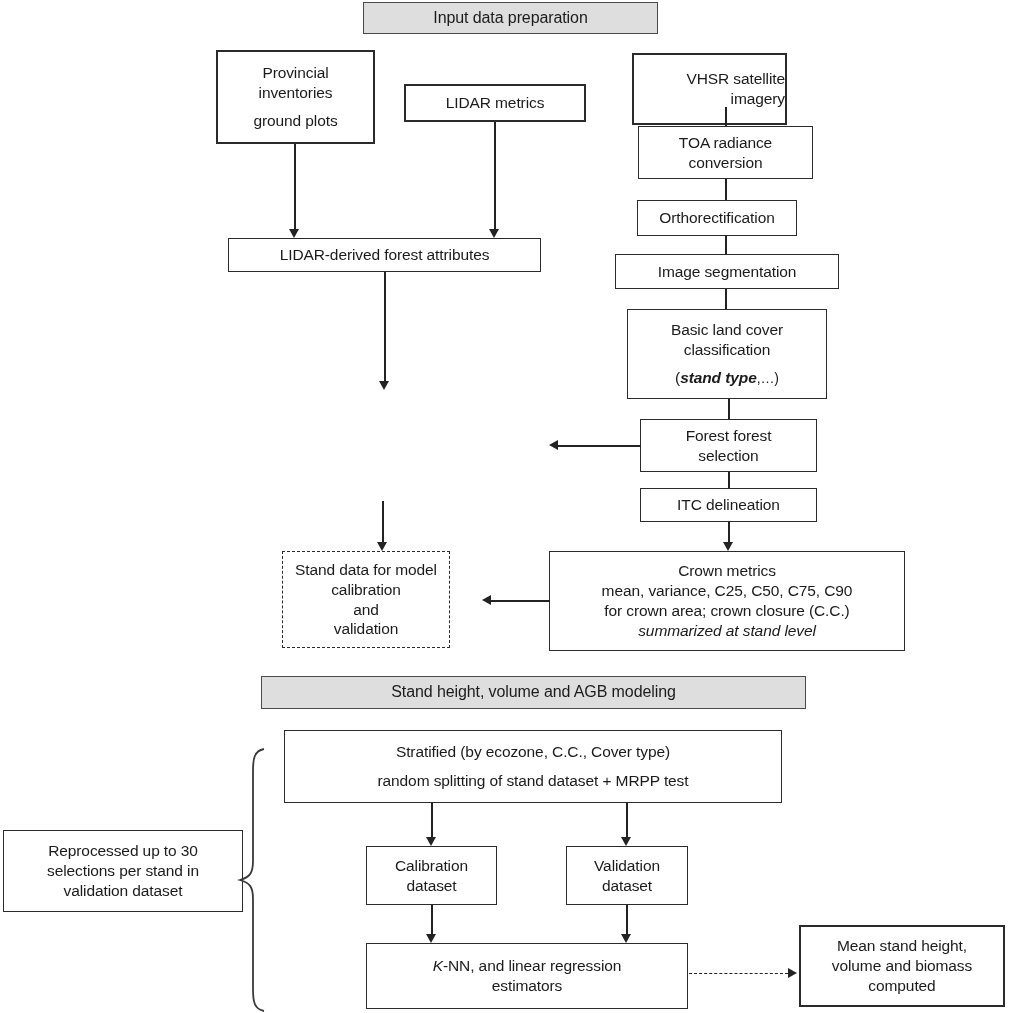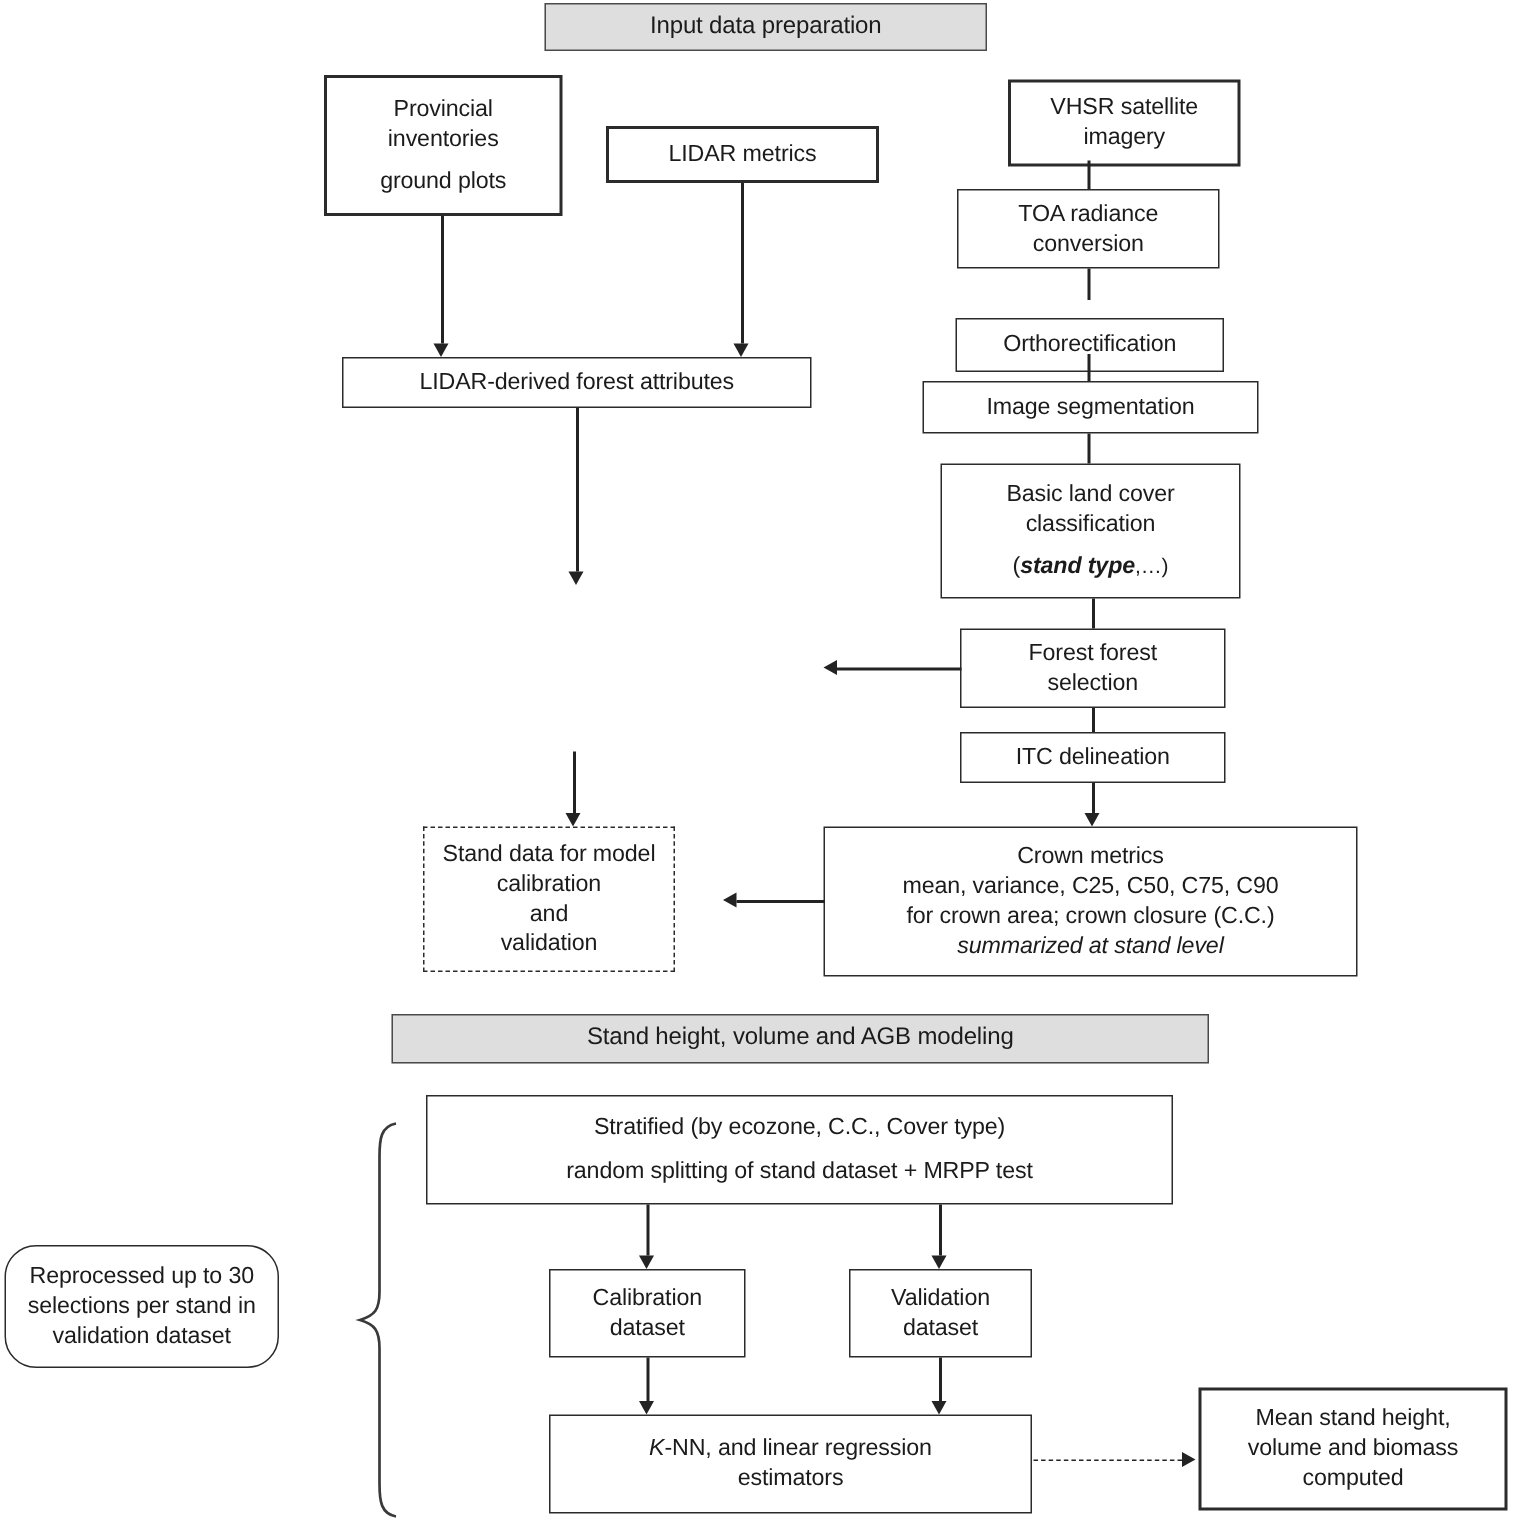--- a/index.html
+++ b/index.html
@@ -95,31 +95,31 @@
   <div class="node thick" style="left:216px; top:50px; width:159px; height:94px;">
     <span class="ln">Provincial</span>
     <span class="ln">inventories</span>
     <span class="ln gap-s">ground plots</span>
   </div>
 
   <div class="node thick" style="left:404px; top:84px; width:182px; height:38px;">
     <span class="ln">LIDAR metrics</span>
   </div>
 
-  <div class="node thick" style="left:672px; top:53px; width:155px; height:58px;">
+  <div class="node thick" style="left:632px; top:53px; width:155px; height:72px;align-items:flex-end;">
     <span class="ln">VHSR satellite</span>
     <span class="ln">imagery</span>
   </div>
 
   <div class="node" style="left:638px; top:126px; width:175px; height:53px;">
     <span class="ln">TOA radiance</span>
     <span class="ln">conversion</span>
   </div>
 
-  <div class="node" style="left:637px; top:212px; width:179px; height:36px;text-align:right;">
+  <div class="node" style="left:637px; top:200px; width:160px; height:36px;text-align:right;">
     <span class="ln">Orthorectification</span>
   </div>
 
   <div class="node" style="left:615px; top:254px; width:224px; height:35px;">
     <span class="ln">Image segmentation</span>
   </div>
 
   <div class="node" style="left:627px; top:309px; width:200px; height:90px;">
     <span class="ln">Basic land cover</span>
     <span class="ln">classification</span>
@@ -167,21 +167,21 @@
   <div class="node" style="left:566px; top:846px; width:122px; height:59px;">
     <span class="ln">Validation</span>
     <span class="ln">dataset</span>
   </div>
 
   <div class="node" style="left:366px; top:943px; width:322px; height:66px;">
     <span class="ln"><i>K</i><span>-NN, and linear regression</span></span>
     <span class="ln">estimators</span>
   </div>
 
-  <div class="node" style="left:3px; top:830px; width:183px; height:82px;border-radius:21px;">
+  <div class="node" style="left:3px; top:830px; width:240px; height:82px;">
     <span class="ln">Reprocessed  up to 30</span>
     <span class="ln">selections per stand in</span>
     <span class="ln">validation  dataset</span>
   </div>
 
   <div class="node thick" style="left:799px; top:925px; width:206px; height:82px;">
     <span class="ln">Mean stand height,</span>
     <span class="ln">volume  and biomass</span>
     <span class="ln">computed</span>
   </div>

